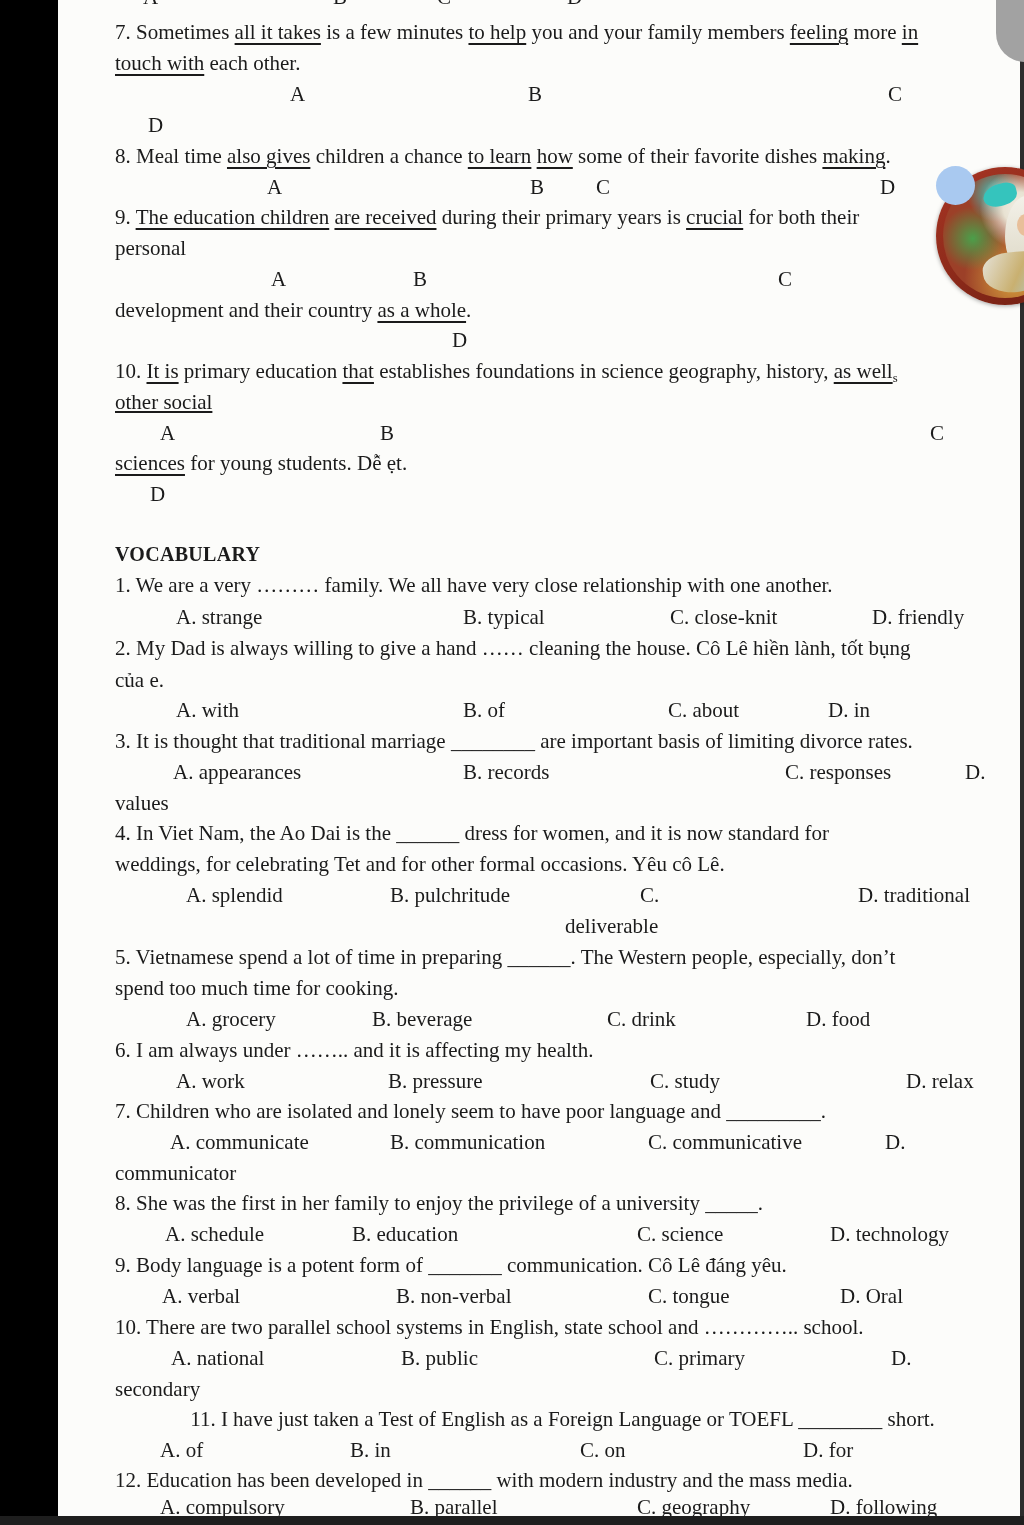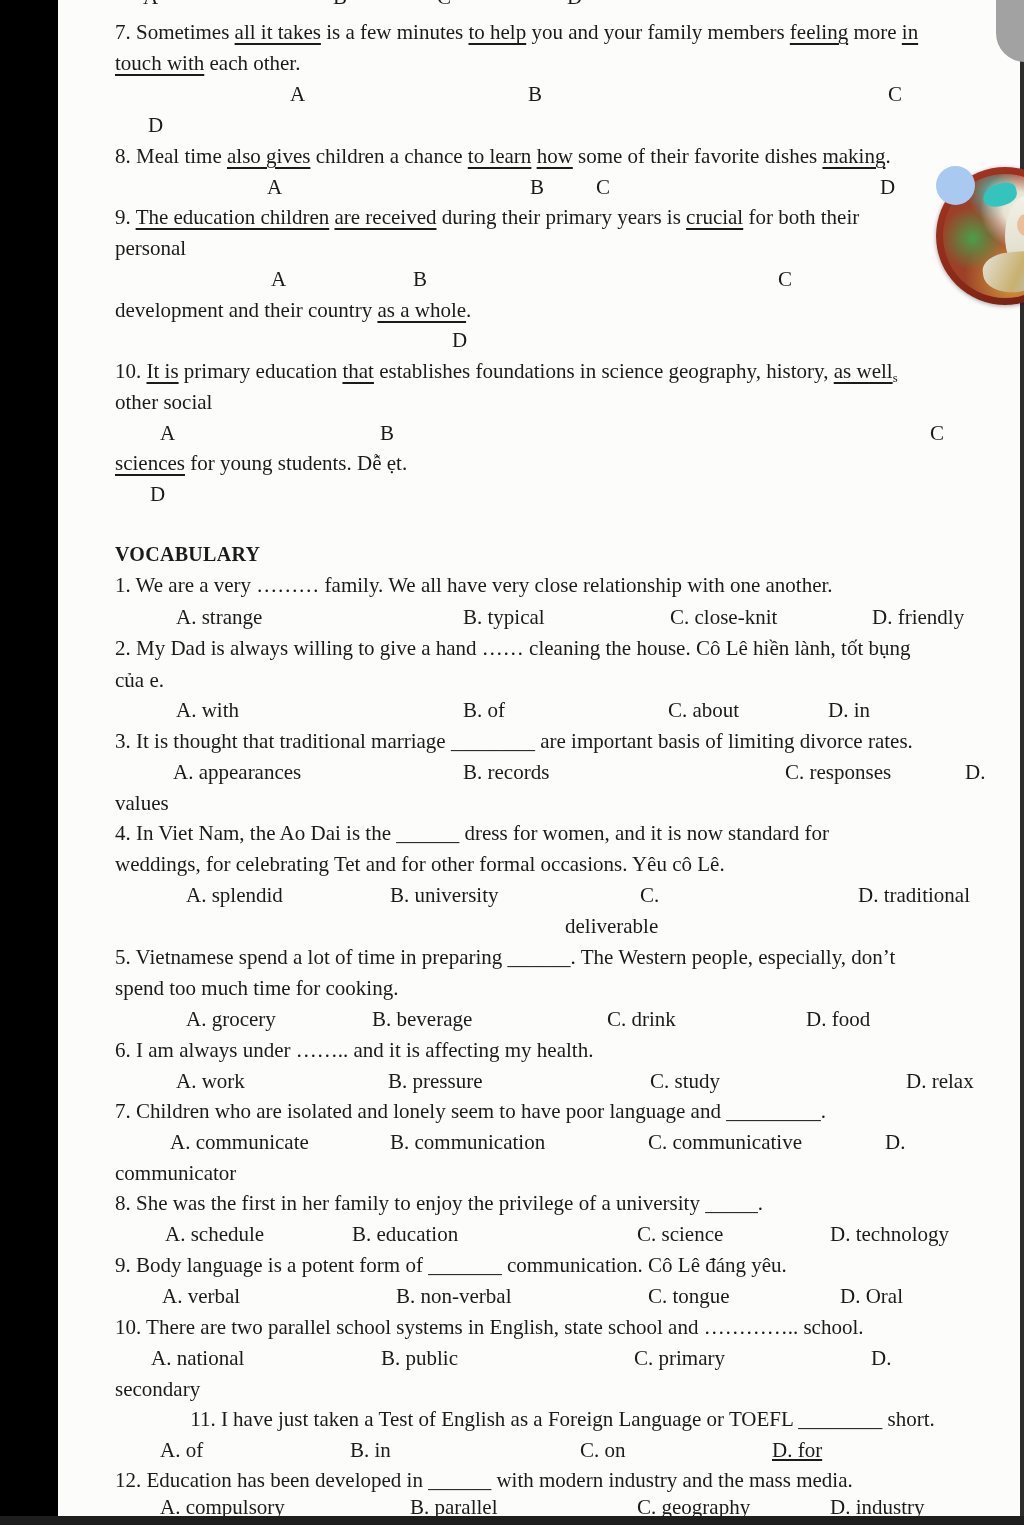--- a/index.html
+++ b/index.html
@@ -88,21 +88,21 @@
       <div class="line" style="top: 266px; left: 115px;">
         <span class="abs" style="left: 156px;">A</span>
         <span class="abs" style="left: 298px;">B</span>
         <span class="abs" style="left: 663px;">C</span>
       </div>
       <div class="line" style="top: 297px; left: 115px;"><span>development and their country </span><span class="u">as a whole</span><span>.</span></div>
       <div class="line" style="top: 327px; left: 115px;">
         <span class="abs" style="left: 337px;">D</span>
       </div>
       <div class="line" style="top: 358px; left: 115px;"><span>10. </span><span class="u">It is</span><span> primary education </span><span class="u">that</span><span> establishes foundations in science geography, history, </span><span class="u">as well</span><span class="sub">s</span></div>
-      <div class="line" style="top: 389px; left: 115px;"><span>other social</span></div>
+      <div class="line" style="top: 389px; left: 115px; text-decoration: underline;"><span>other social</span></div>
       <div class="line" style="top: 420px; left: 115px;">
         <span class="abs" style="left: 45px;">A</span>
         <span class="abs" style="left: 265px;">B</span>
         <span class="abs" style="left: 815px;">C</span>
       </div>
       <div class="line" style="top: 450px; left: 115px;"><span class="u">sciences</span><span> for young students. Dễ ẹt.</span></div>
       <div class="line" style="top: 481px; left: 115px;">
         <span class="abs" style="left: 35px;">D</span>
       </div>
       <div class="line bold" style="top: 541px; left: 115px;"><span>VOCABULARY</span></div>
@@ -126,21 +126,21 @@
         <span class="abs" style="left: 58px;">A. appearances</span>
         <span class="abs" style="left: 348px;">B. records</span>
         <span class="abs" style="left: 670px;">C. responses</span>
         <span class="abs" style="left: 850px;">D.</span>
       </div>
       <div class="line" style="top: 790px; left: 115px;"><span>values</span></div>
       <div class="line" style="top: 820px; left: 115px;"><span>4. In Viet Nam, the Ao Dai is the ______ dress for women, and it is now standard for</span></div>
       <div class="line" style="top: 851px; left: 115px;"><span>weddings, for celebrating Tet and for other formal occasions. Yêu cô Lê.</span></div>
       <div class="line" style="top: 882px; left: 115px;">
         <span class="abs" style="left: 71px;">A. splendid</span>
-        <span class="abs" style="left: 275px;">B. university</span>
+        <span class="abs" style="left: 275px;">B. pulchritude</span>
         <span class="abs" style="left: 525px;">C.</span>
         <span class="abs" style="left: 743px;">D. traditional</span>
       </div>
       <div class="line" style="top: 913px; left: 115px;">
         <span class="abs" style="left: 450px;">deliverable</span>
       </div>
       <div class="line" style="top: 944px; left: 115px;"><span>5. Vietnamese spend a lot of time in preparing ______. The Western people, especially, don’t</span></div>
       <div class="line" style="top: 975px; left: 115px;"><span>spend too much time for cooking.</span></div>
       <div class="line" style="top: 1006px; left: 115px;">
         <span class="abs" style="left: 71px;">A. grocery</span>
@@ -171,40 +171,40 @@
         <span class="abs" style="left: 715px;">D. technology</span>
       </div>
       <div class="line" style="top: 1252px; left: 115px;"><span>9. Body language is a potent form of _______ communication. Cô Lê đáng yêu.</span></div>
       <div class="line" style="top: 1283px; left: 115px;">
         <span class="abs" style="left: 47px;">A. verbal</span>
         <span class="abs" style="left: 281px;">B. non-verbal</span>
         <span class="abs" style="left: 533px;">C. tongue</span>
         <span class="abs" style="left: 725px;">D. Oral</span>
       </div>
       <div class="line" style="top: 1314px; left: 115px;"><span>10. There are two parallel school systems in English, state school and ………….. school.</span></div>
-      <div class="line" style="top: 1345px; left: 101px;">
+      <div class="line" style="top: 1345px; left: 121px;">
         <span class="abs" style="left: 50px;">A. national</span>
         <span class="abs" style="left: 280px;">B. public</span>
         <span class="abs" style="left: 533px;">C. primary</span>
         <span class="abs" style="left: 770px;">D.</span>
       </div>
       <div class="line" style="top: 1376px; left: 115px;"><span>secondary</span></div>
       <div class="line" style="top: 1406px; left: 115px; text-align: center;"><span>11. I have just taken a Test of English as a Foreign Language or TOEFL ________ short.</span></div>
       <div class="line" style="top: 1437px; left: 115px;">
         <span class="abs" style="left: 45px;">A. of</span>
         <span class="abs" style="left: 235px;">B. in</span>
         <span class="abs" style="left: 465px;">C. on</span>
-        <span class="abs" style="left: 657px; text-decoration: underline;">D. for</span>
+        <span class="abs" style="left: 688px;">D. for</span>
       </div>
       <div class="line" style="top: 1467px; left: 115px;"><span>12. Education has been developed in ______ with modern industry and the mass media.</span></div>
       <div class="line" style="top: 1494px; left: 115px;">
         <span class="abs" style="left: 45px;">A. compulsory</span>
         <span class="abs" style="left: 295px;">B. parallel</span>
         <span class="abs" style="left: 522px;">C. geography</span>
-        <span class="abs" style="left: 715px;">D. industry</span>
+        <span class="abs" style="left: 715px;">D. following</span>
       </div>
     </div>
 
   <div id="left-bar"></div>
   <div id="right-edge"></div>
   <div id="bottom-bar"></div>
 
   <div id="scroll-tab"></div>
 
   <div id="game-ad">

